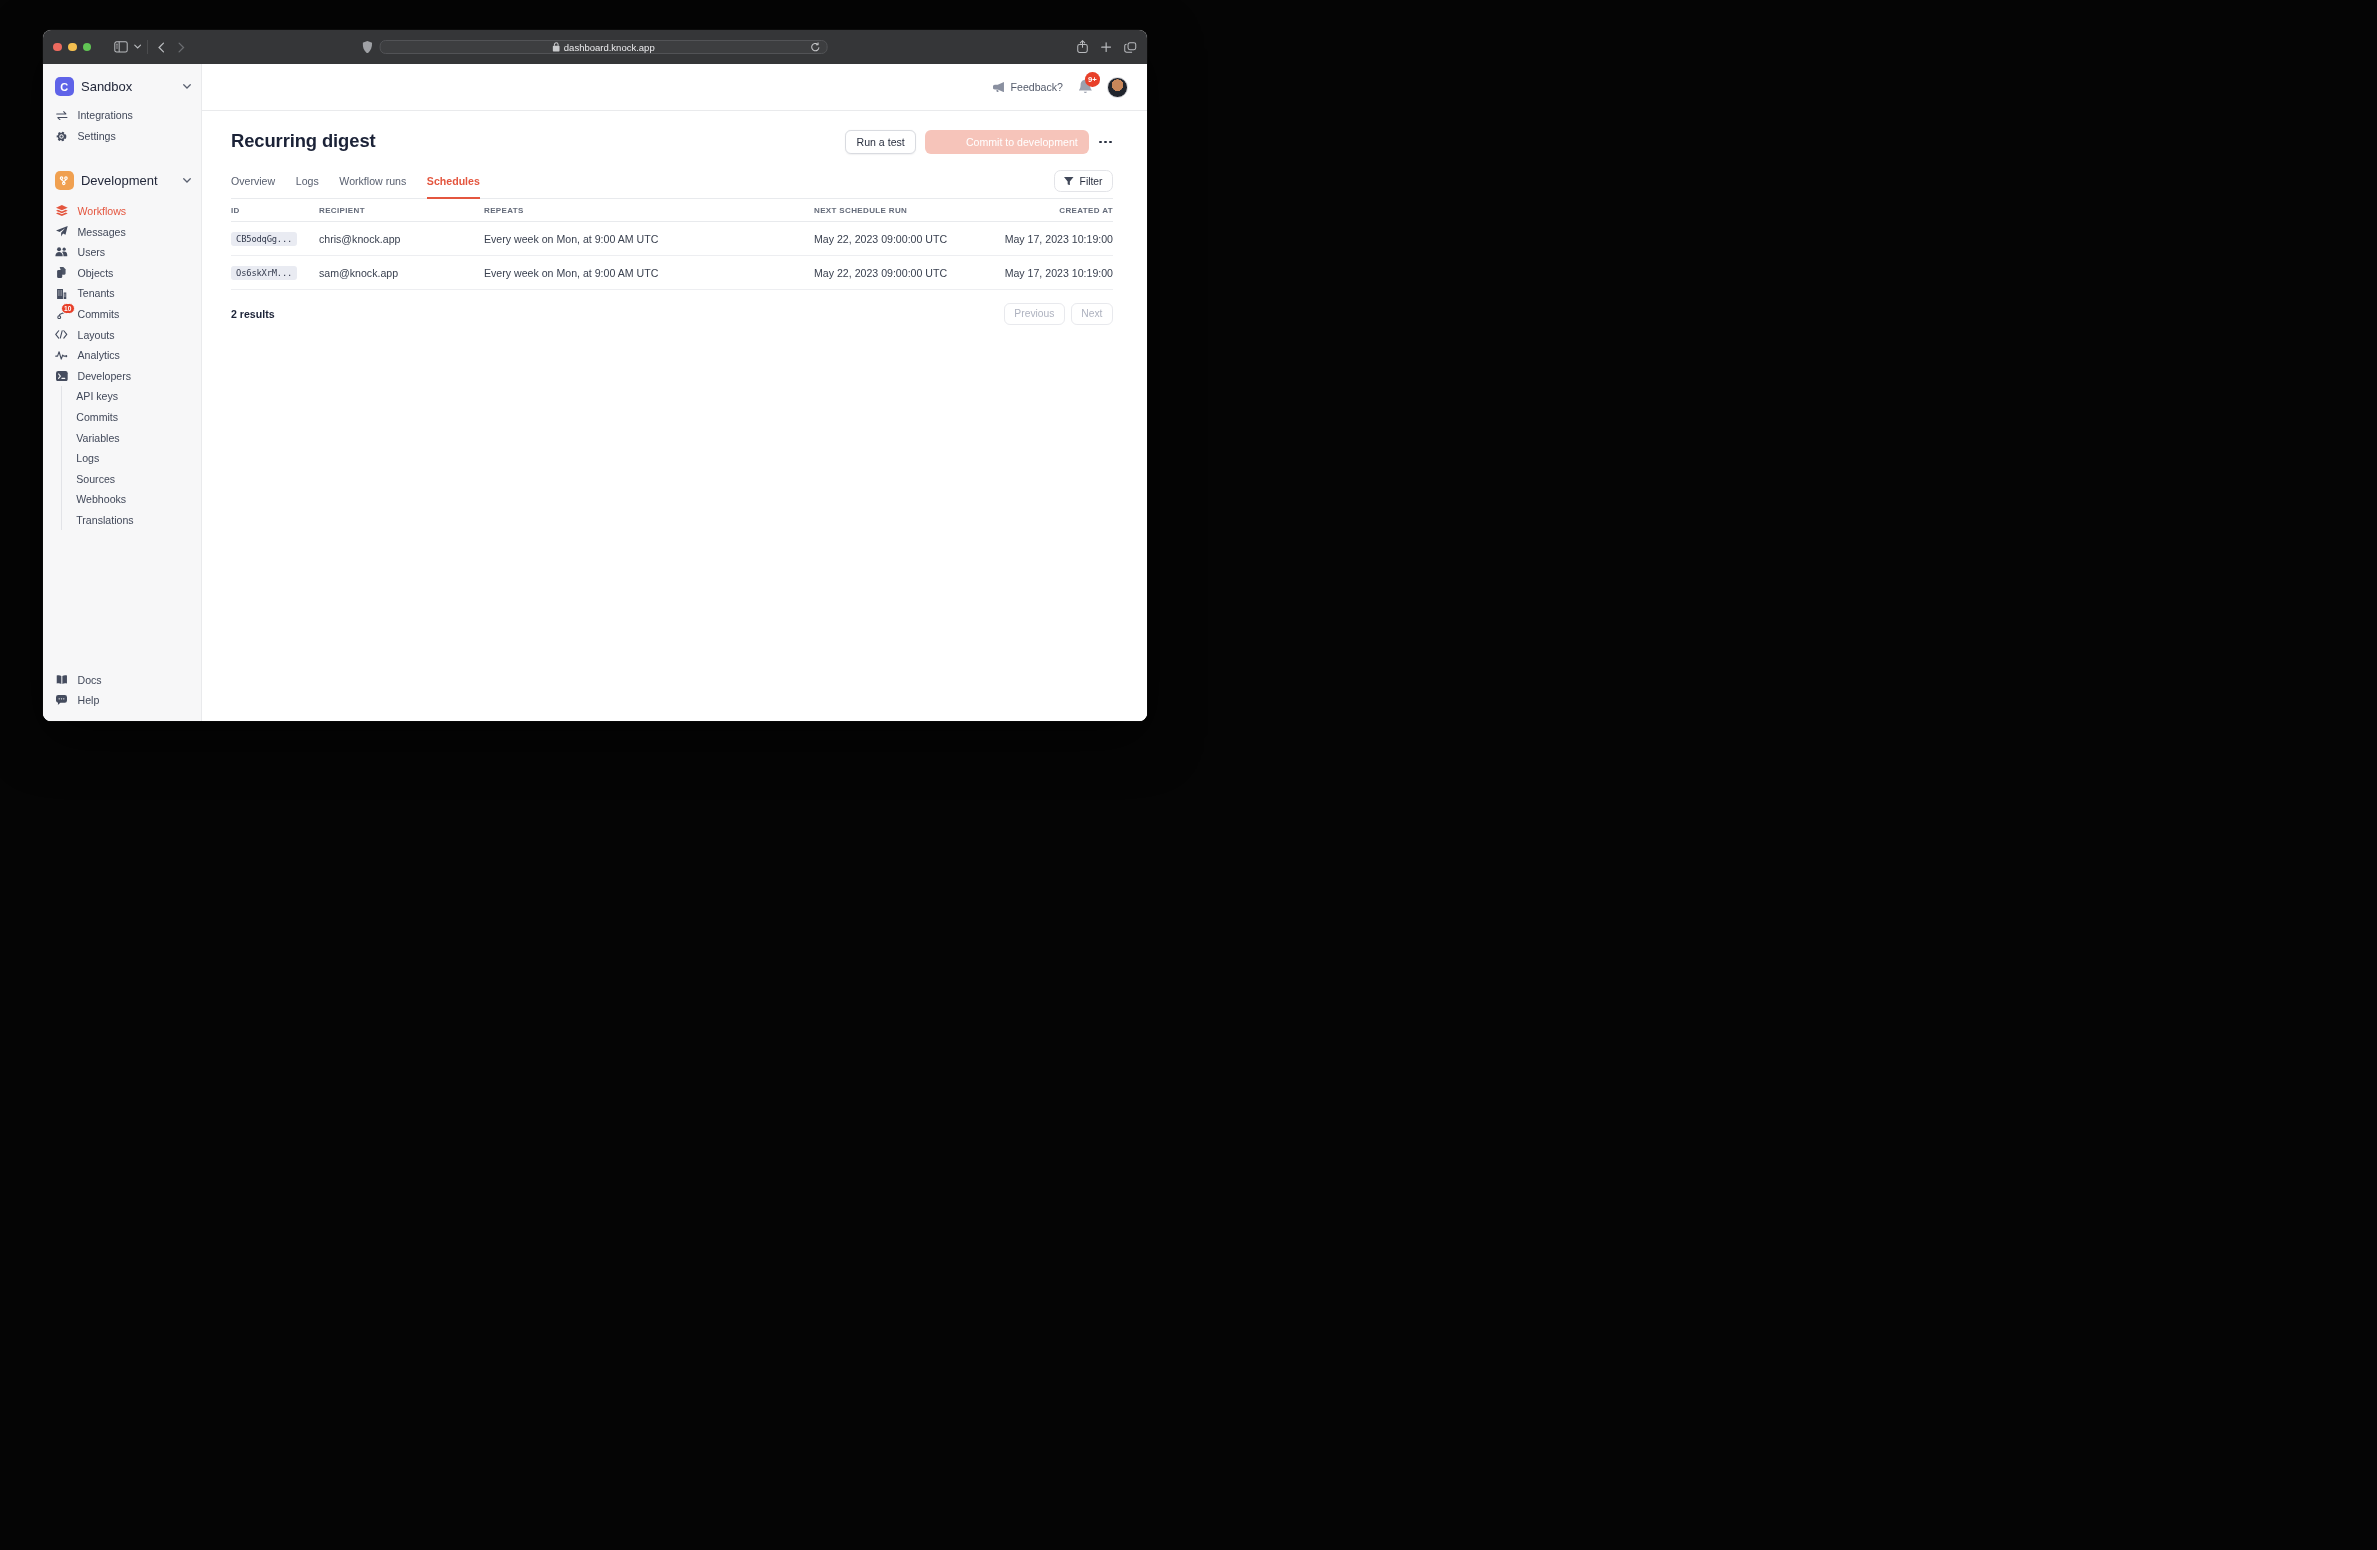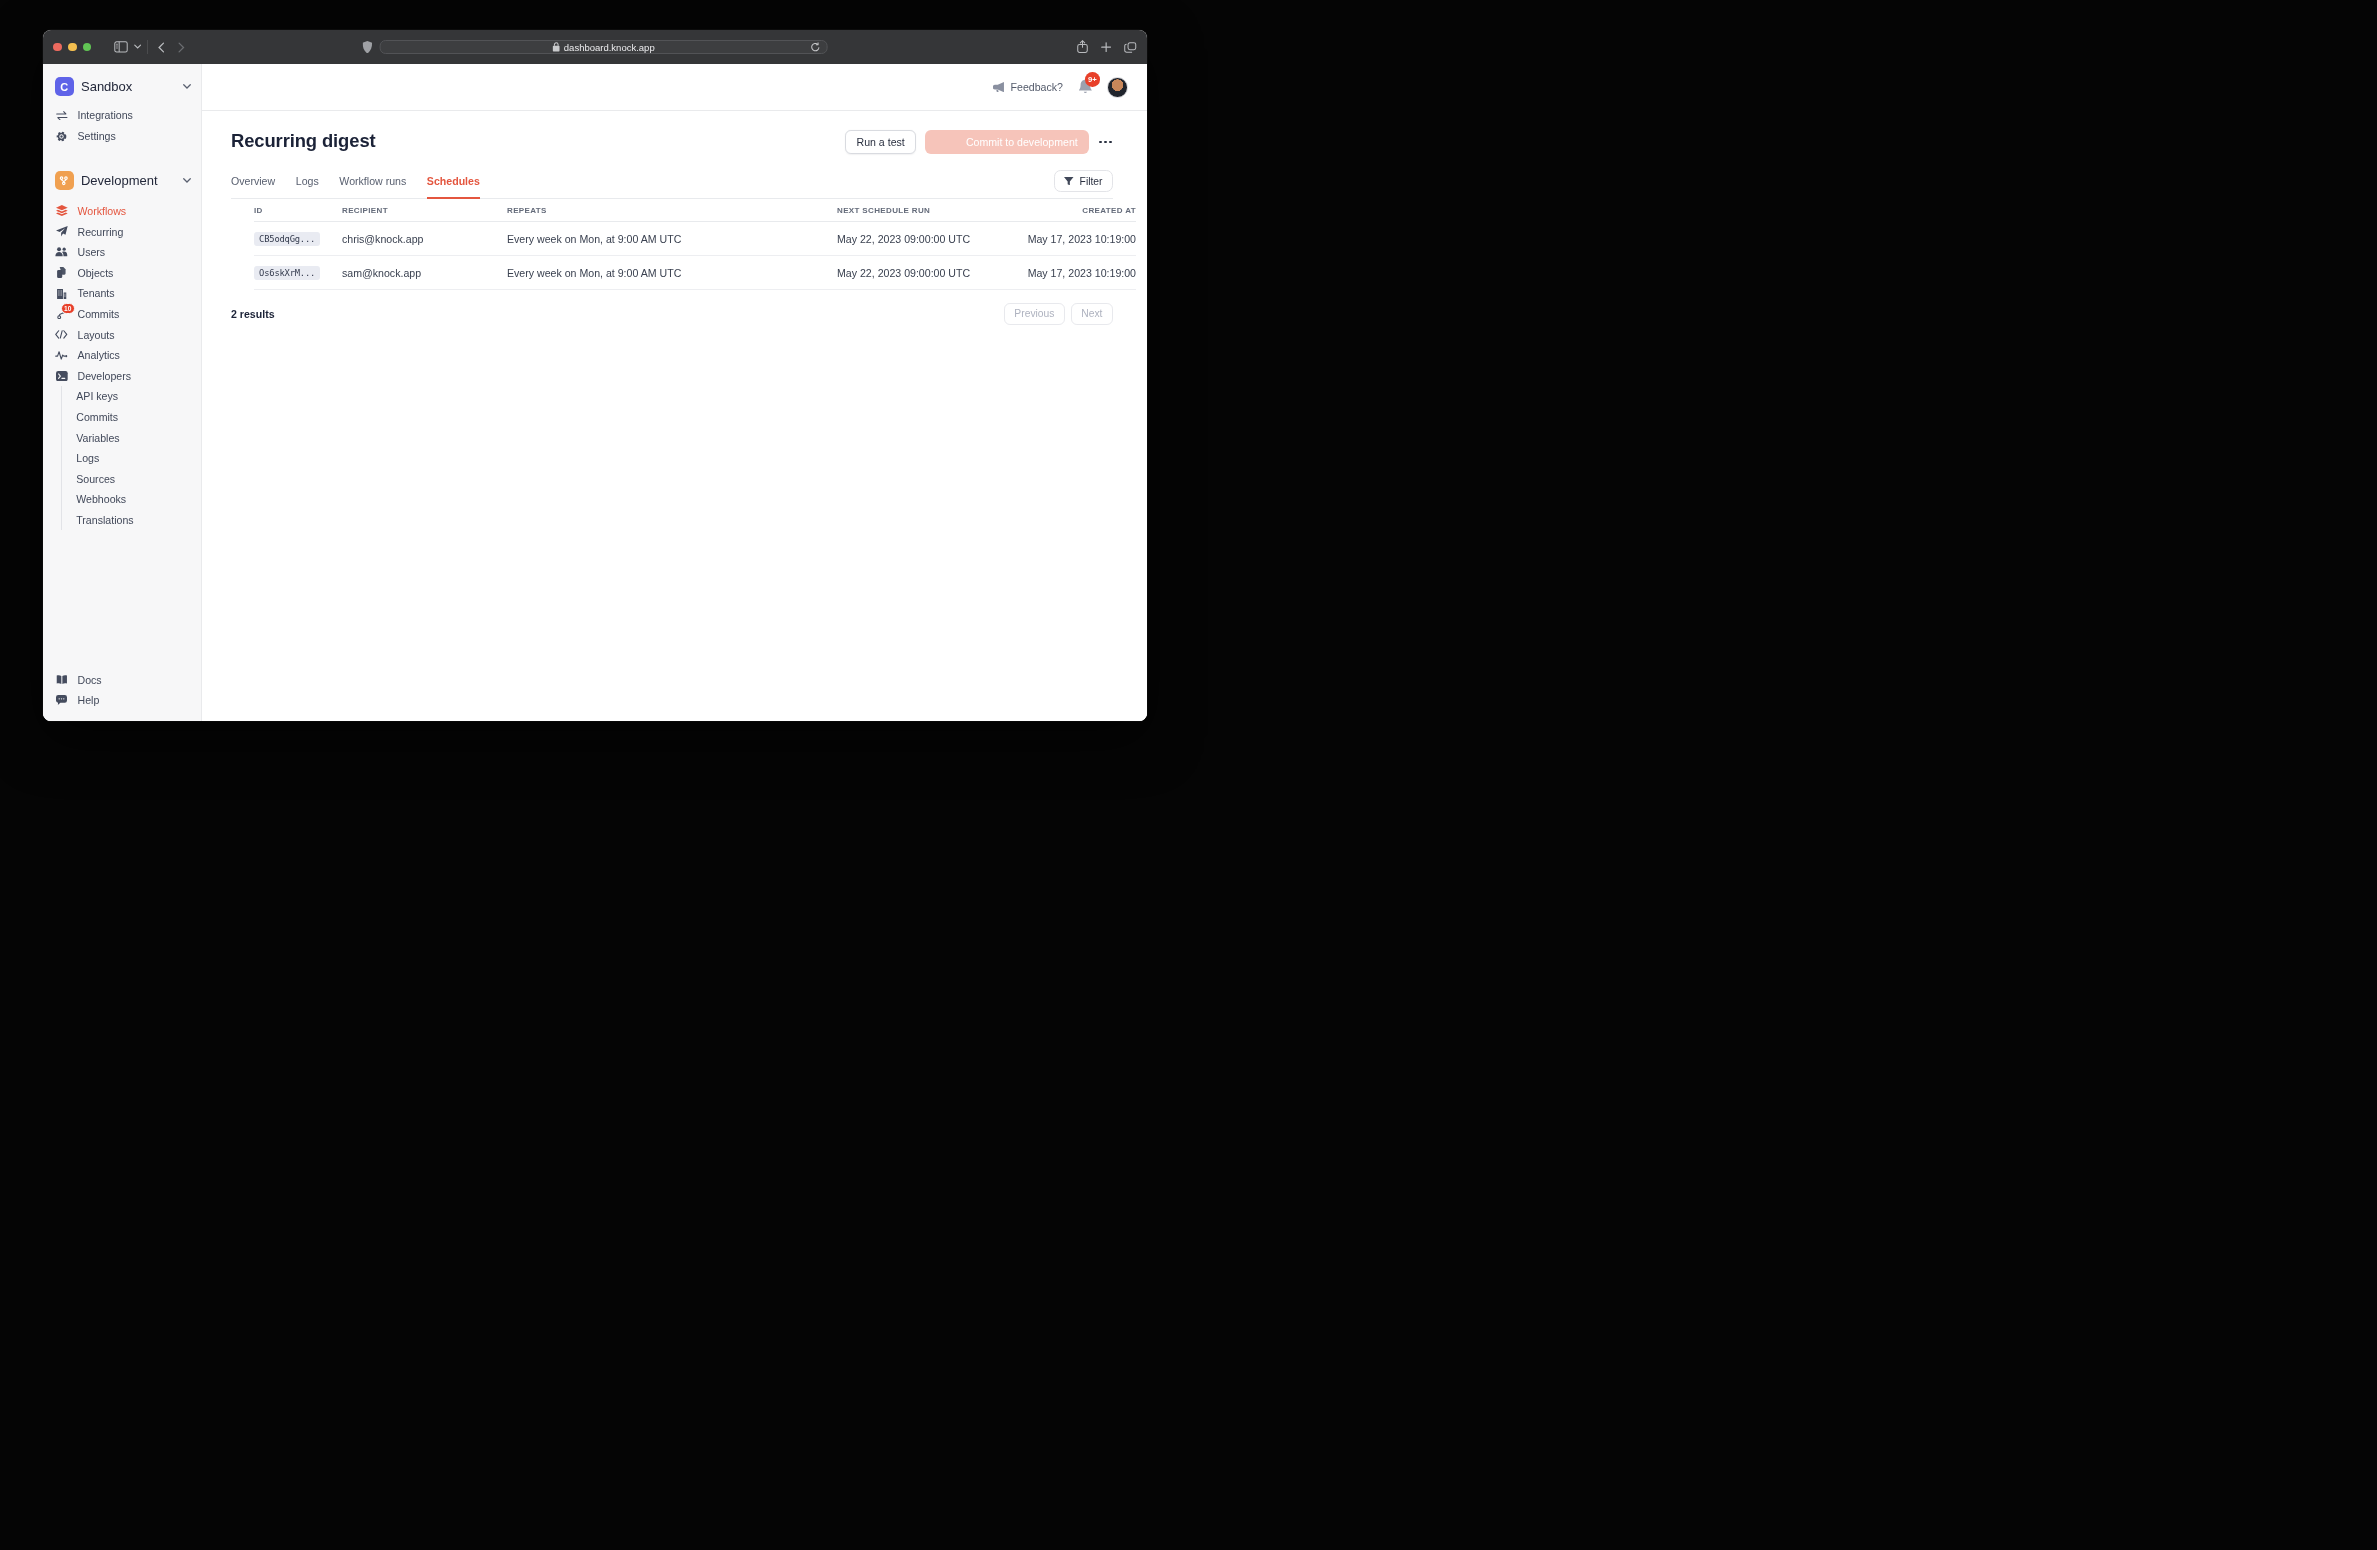--- a/index.html
+++ b/index.html
@@ -137,21 +137,21 @@
   }
   .tab.active { color:#E4563F; font-weight:600; border-bottom-color:#E4563F; }
   .filter-btn {
     margin-bottom:5.9px; display:flex; align-items:center; gap:5.9px;
     border:0.7px solid #E3E4E8; background:#fff; border-radius:6.6px;
     padding:4.4px 9.5px; font-size:10.3px; color:#2A3040; cursor:pointer;
     font-family:inherit;
   }
   .filter-btn .funnel { color:#414859; }
   
-  .grid-table { width:100%;margin-left:23px; }
+  .grid-table { width:100%; }
   .t-row {
     display:grid;
     grid-template-columns:88px 165px 330px 1fr 165px;
     align-items:center;
   }
   .t-head { height:23.5px; border-bottom:0.7px solid #E8EAED; }
   .t-head .t-cell {
     font-size:8px; font-weight:bold; letter-spacing:0.045em;
     color:#646B7A; text-transform:uppercase;
   }
@@ -319,21 +319,21 @@
                   </svg>
               </span>
               <span>Workflows</span>
             </div>
             <div class="side-item">
               <span class="s-icon">
                 <svg width="11.7" height="11" viewBox="0 0 16 15" fill="currentColor">
                     <path d="M16 0 L0 6 L5 8.2 L12.5 3 L7 9.2 L7 14.5 L9.6 10.4 L13 12 Z"></path>
                   </svg>
               </span>
-              <span>Recurring</span>
+              <span>Messages</span>
             </div>
             <div class="side-item">
               <span class="s-icon">
                 <svg width="12.5" height="9.5" viewBox="0 0 17 13" fill="currentColor">
                     <circle cx="5.5" cy="3.2" r="2.7"></circle>
                     <path d="M0.5 12.5 C0.5 8.8 3 7 5.5 7 C8 7 10.5 8.8 10.5 12.5 Z"></path>
                     <circle cx="12.5" cy="3" r="2.2"></circle>
                     <path d="M11.5 12.5 C11.6 9.5 10.8 8 9.6 6.9 C10.5 6.4 11.5 6.2 12.5 6.2 C14.6 6.2 16.7 7.7 16.7 10.8 L16.7 12.5 Z"></path>
                   </svg>
               </span>

